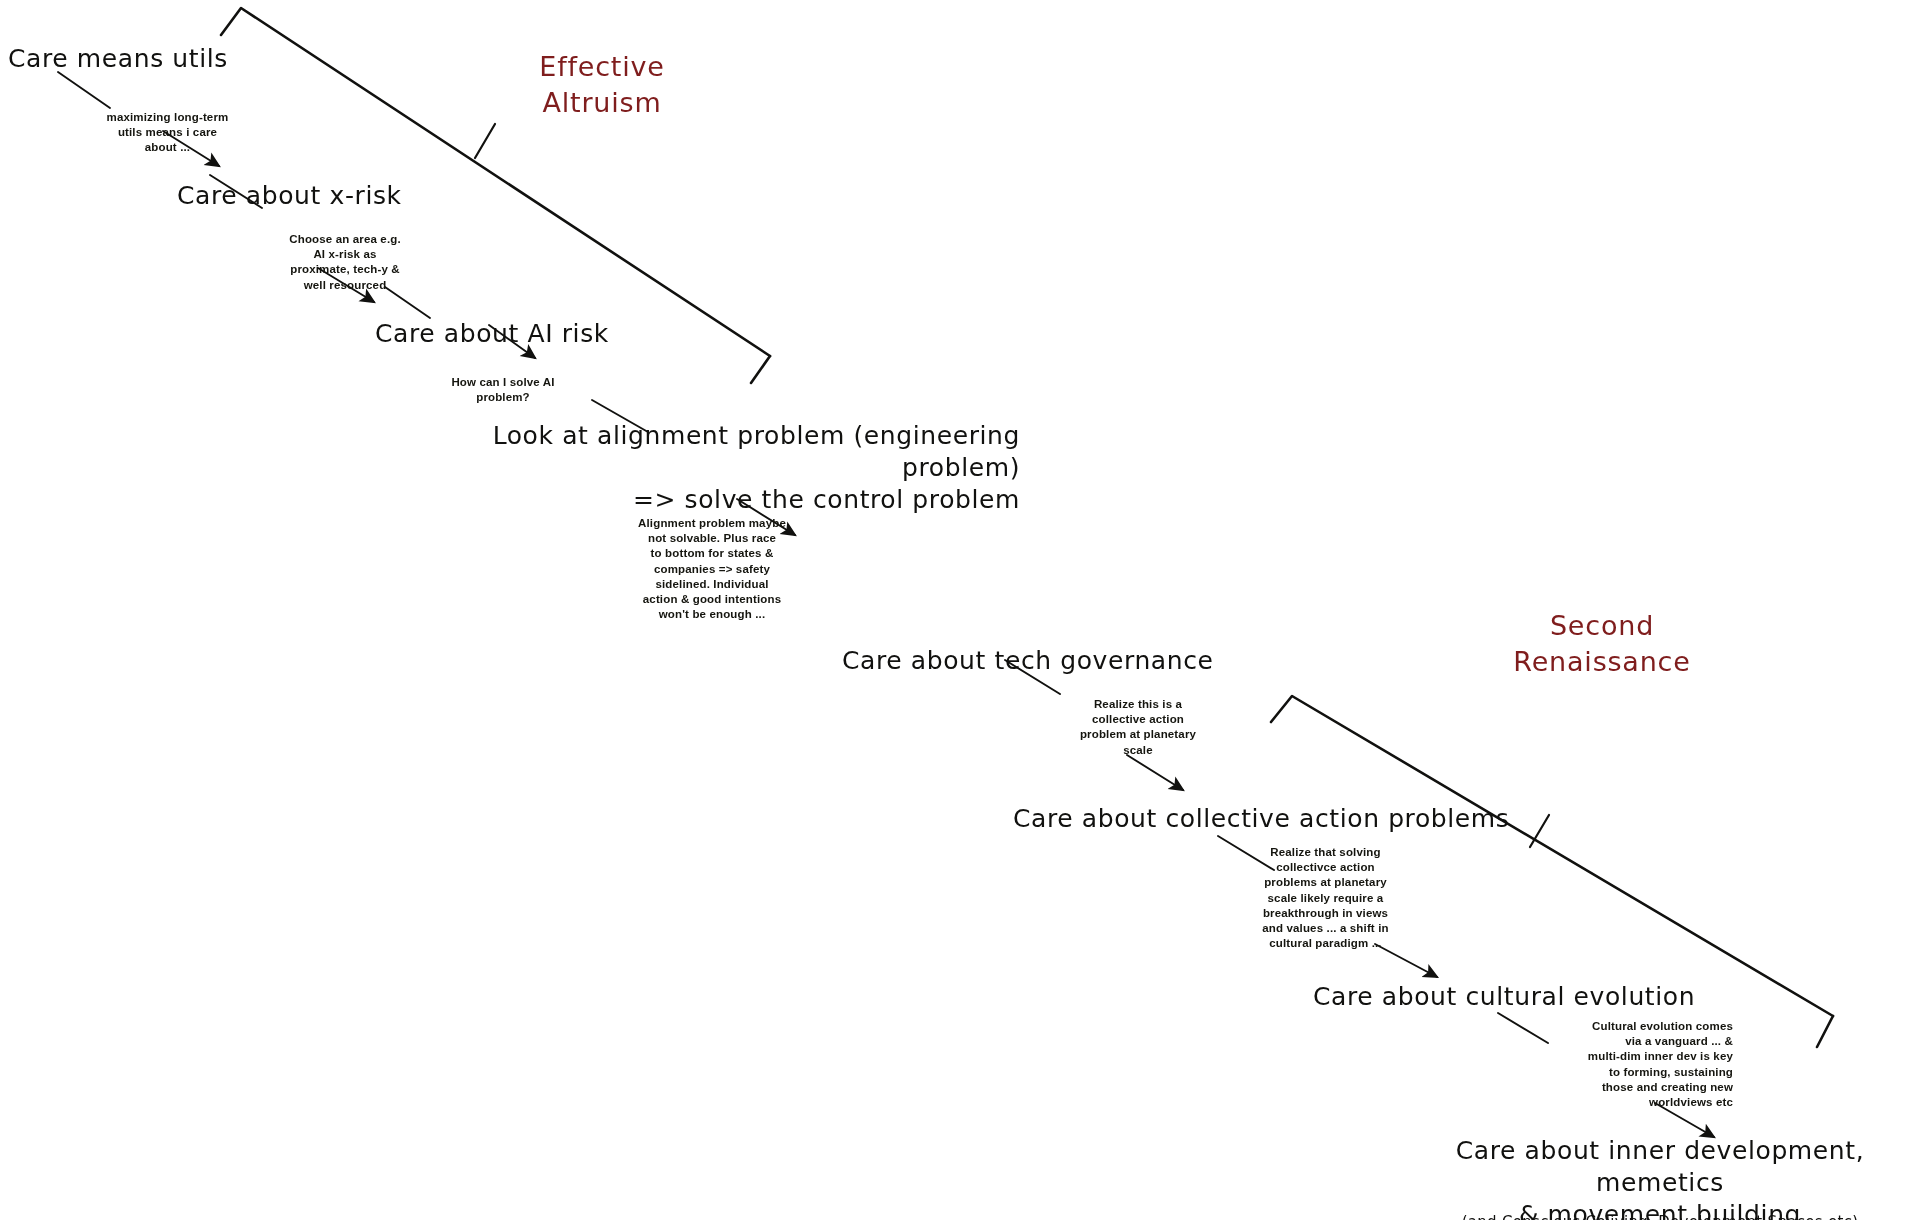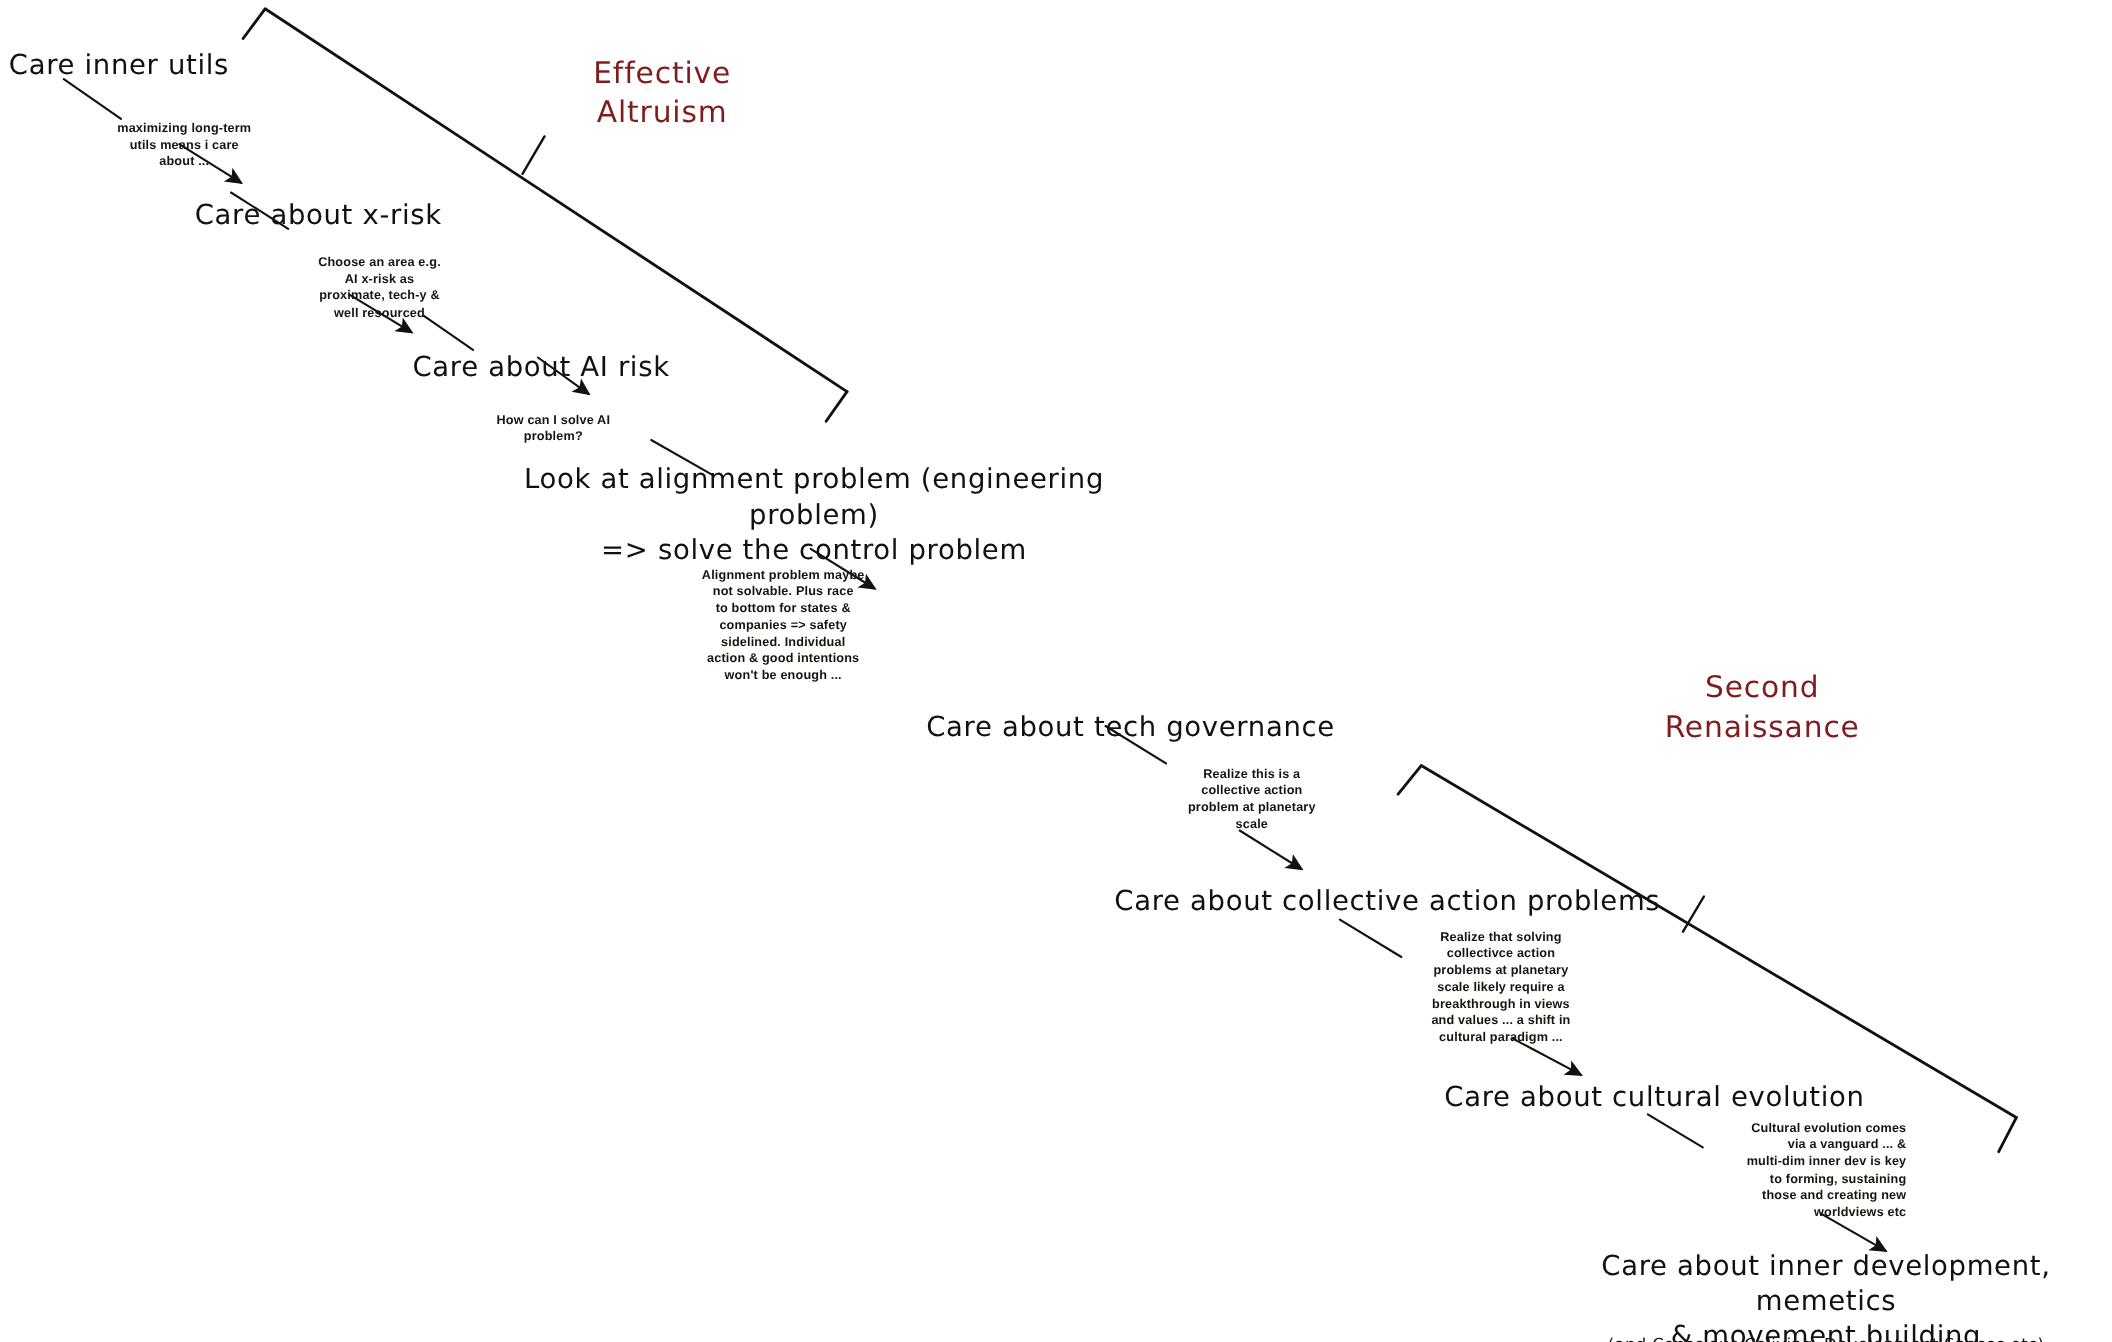--- a/index.html
+++ b/index.html
@@ -118,27 +118,27 @@
     <path d="M1498,1013 L1548,1043" fill="none" stroke="#11110f" stroke-width="1.9" stroke-linecap="round"></path>
     <path d="M1655,1103 L1714,1137" fill="none" stroke="#11110f" stroke-width="1.9" stroke-linecap="round" marker-end="url(#arrowhead)"></path>
   </svg>
 
   <div class="bracket-label" style="left:507px; top:49px; width:190px;">Effective
 Altruism</div>
 
   <div class="bracket-label" style="left:1487px; top:608px; width:230px;">Second
 Renaissance</div>
 
-  <div class="node" style="left:8px; top:43px;">Care inner utils</div>
+  <div class="node" style="left:8px; top:43px;">Care means utils</div>
 
   <div class="node" style="left:177px; top:180px;">Care about x-risk</div>
 
   <div class="node" style="left:375px; top:318px;">Care about AI risk</div>
 
-  <div class="node center multiline" style="left:460px; top:420px; width:560px;">
+  <div class="node center multiline" style="left:460px; top:420px; width:560px;text-align:right;">
     <div>Look at alignment problem (engineering problem)</div>
     <div>=&gt; solve the control problem</div>
   </div>
 
   <div class="node" style="left:842px; top:645px;">Care about tech governance</div>
 
   <div class="node" style="left:1013px; top:803px;">Care about collective action problems</div>
 
   <div class="node" style="left:1313px; top:981px;">Care about cultural evolution</div>
 
@@ -167,21 +167,21 @@
 companies =&gt; safety
 sidelined. Individual
 action &amp; good intentions
 won't be enough ...</div>
 
   <div class="note" style="left:1043px; top:697px; width:190px;">Realize this is a
 collective action
 problem at planetary
 scale</div>
 
-  <div class="note" style="left:1262px; top:845px; width:205px;">Realize that solving
+  <div class="note" style="left:1223px; top:845px; width:205px;">Realize that solving
 collectivce action
 problems at planetary
 scale likely require a
 breakthrough in views
 and values ... a shift in
 cultural paradigm ...</div>
 
   <div class="note" style="left:1518px; top:1019px; width:215px;text-align:right;">Cultural evolution comes
 via a vanguard ... &amp;
 multi-dim inner dev is key

